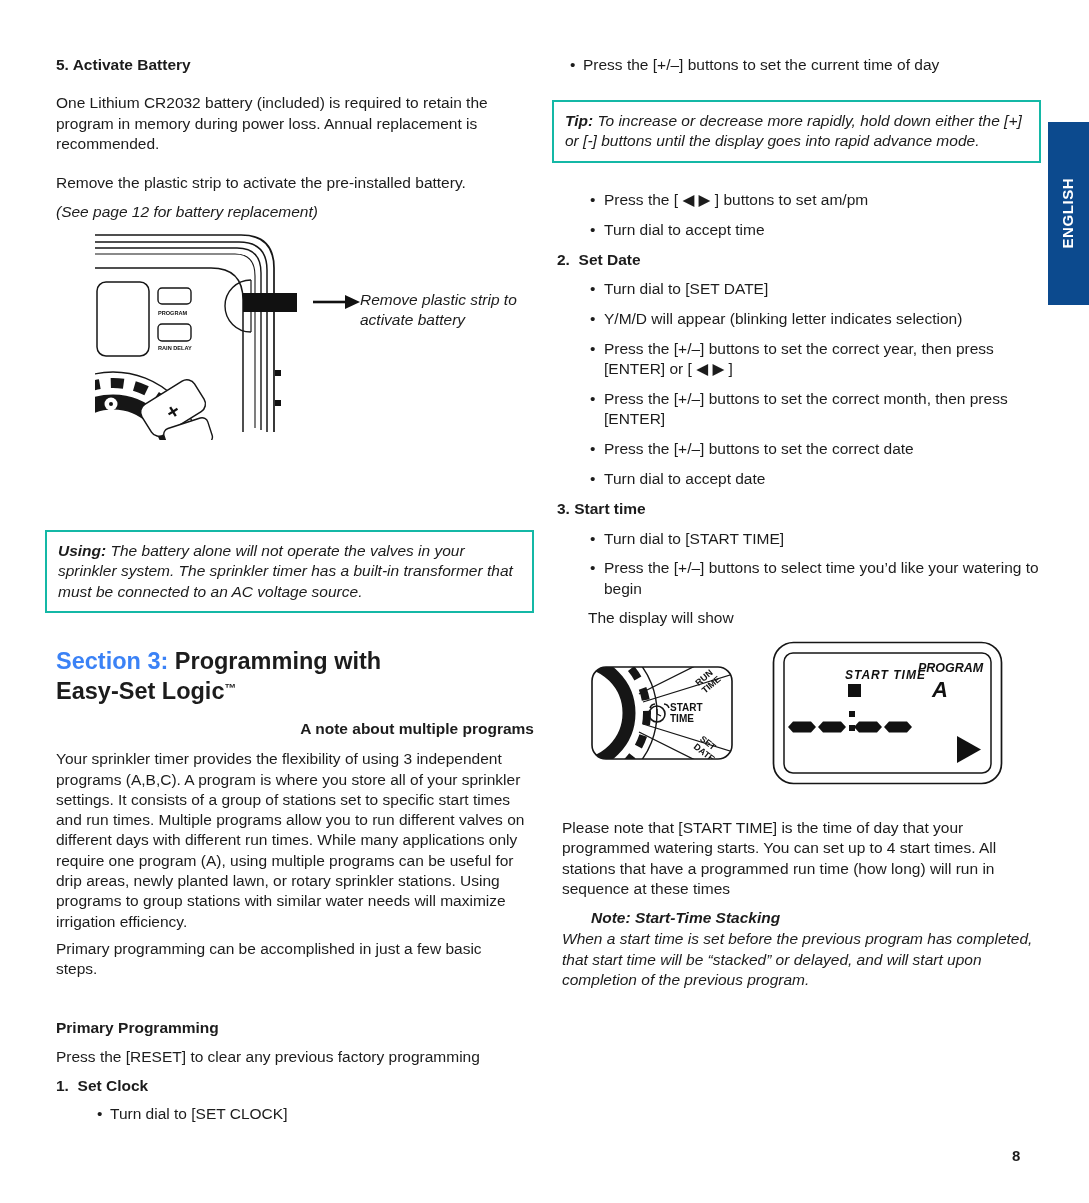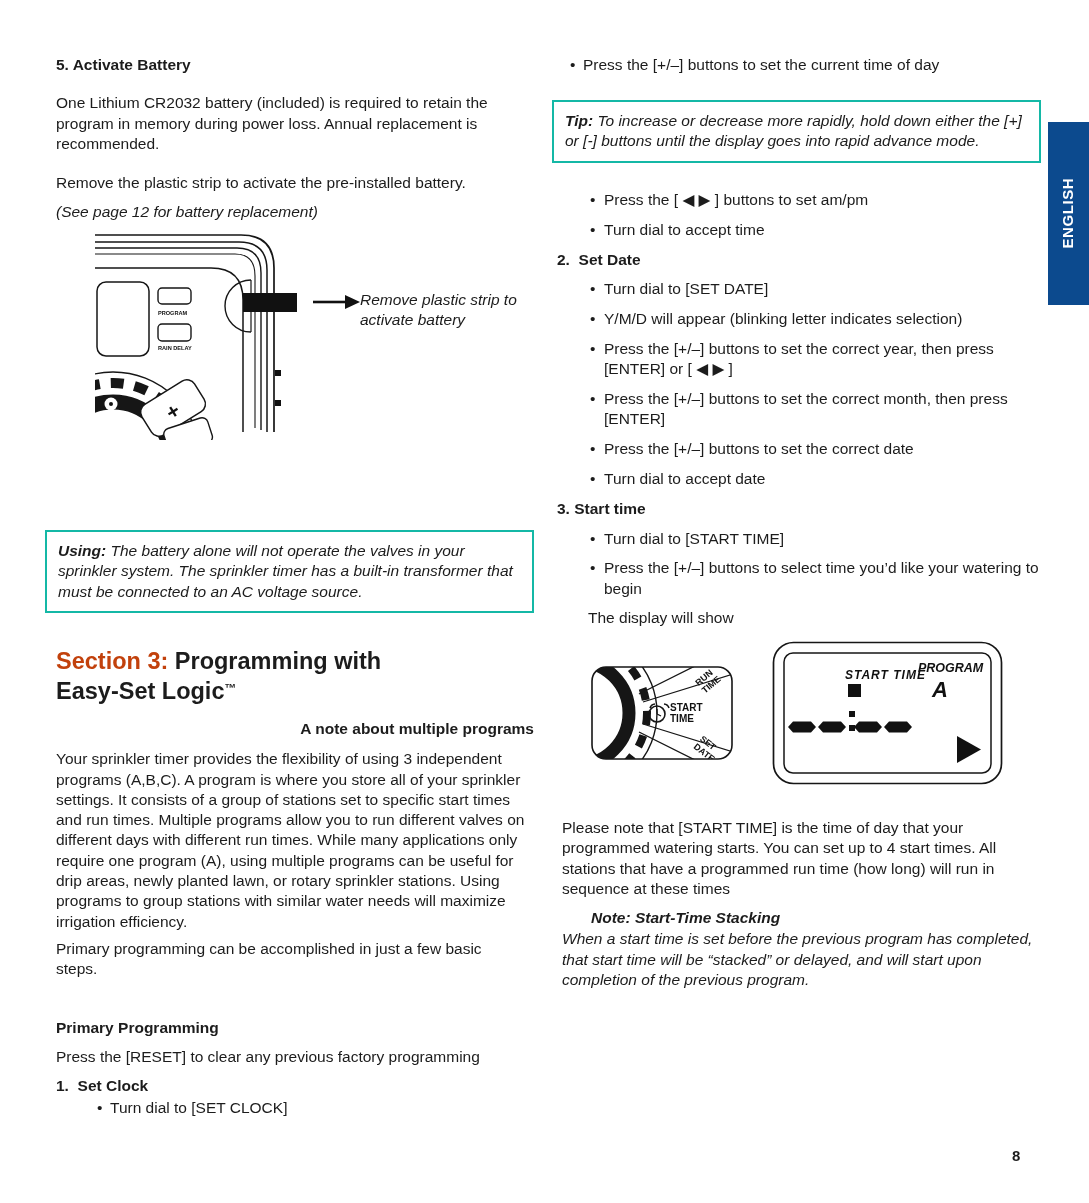--- a/index.html
+++ b/index.html
@@ -14,40 +14,40 @@
   .b{font-weight:bold;}
   .i{font-style:italic;}
   .bi{font-weight:bold;font-style:italic;}
 
   
   .col-left{left:56px;top:55px;width:478px;}
   .col-left .p1{margin-top:18px;margin-bottom:19px;max-width:472px;}
   .col-left .p2{margin-bottom:9px;}
   .sec3-block{left:56px;top:648px;width:478px;}
   .sec3-h{font-size:23.5px;line-height:27px;font-weight:bold;}
-  .sec3-h .blue{color:#c2410c;}
+  .sec3-h .blue{color:#3b82f6;}
   .tm{font-size:12px;vertical-align:7px;font-weight:bold;}
   .multi-h{margin-top:14px;text-align:right;}
   .multi-p{margin-top:10px;max-width:470px;}
   .multi-p2{margin-top:7px;max-width:470px;}
   .primary-h{margin-top:38px;}
   .reset-p{margin-top:9px;}
   .step1-h{margin-top:9px;}
 
   
   .box{position:absolute;border:2px solid #14b8a6;padding:9px 11px;font-style:italic;box-sizing:border-box;}
   .note-box{left:45px;top:530px;width:489px;}
   .tip-box{left:552px;top:100px;width:489px;}
 
   
   .bl{position:relative;padding-left:47px;margin-bottom:9.5px;max-width:455px;}
   .bl::before{content:"\2022";position:absolute;left:33px;}
   .bl-first{position:relative;padding-left:26px;}
   .bl-first::before{content:"\2022";position:absolute;left:13px;}
-  .bl-left{position:relative;padding-left:54px;margin-top:2px;max-width:430px;}
+  .bl-left{position:relative;padding-left:54px;margin-top:8px;max-width:430px;}
   .bl-left::before{content:"\2022";position:absolute;left:41px;}
   .step-h{font-weight:bold;margin-bottom:9.5px;}
   .display-note{margin-left:31px;}
 
   
   .r-first{left:557px;top:55px;width:484px;}
   .r-flow{left:557px;top:190px;width:484px;}
   .r-bottom{left:562px;top:818px;width:480px;}
   .r-bottom .stack-h{margin-top:9px;margin-left:29px;}
   .r-bottom .stack-p{margin-top:1px;max-width:480px;}

